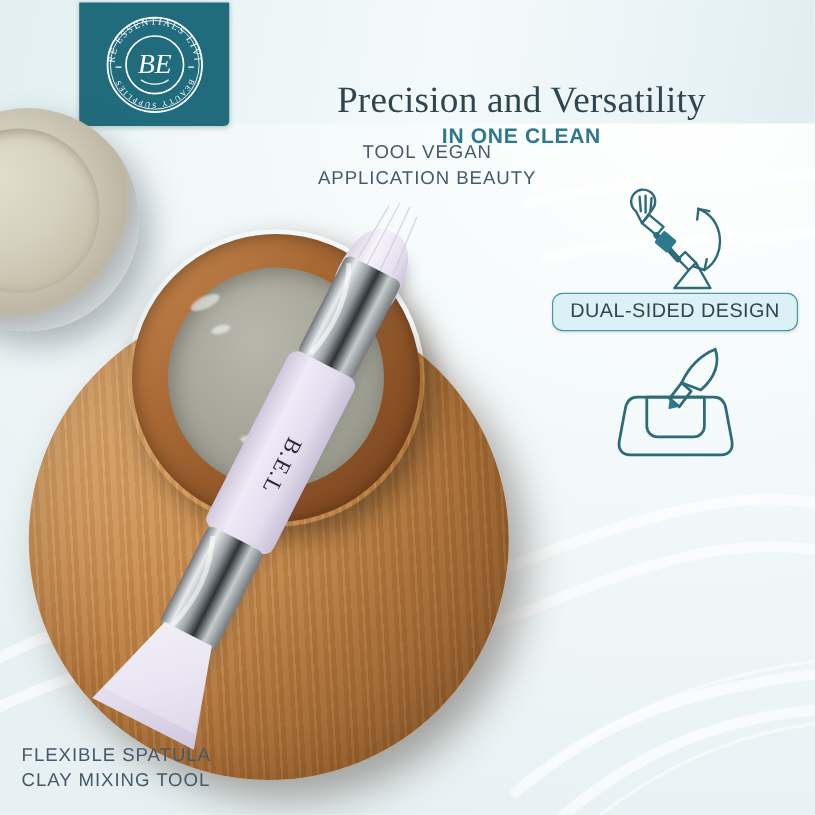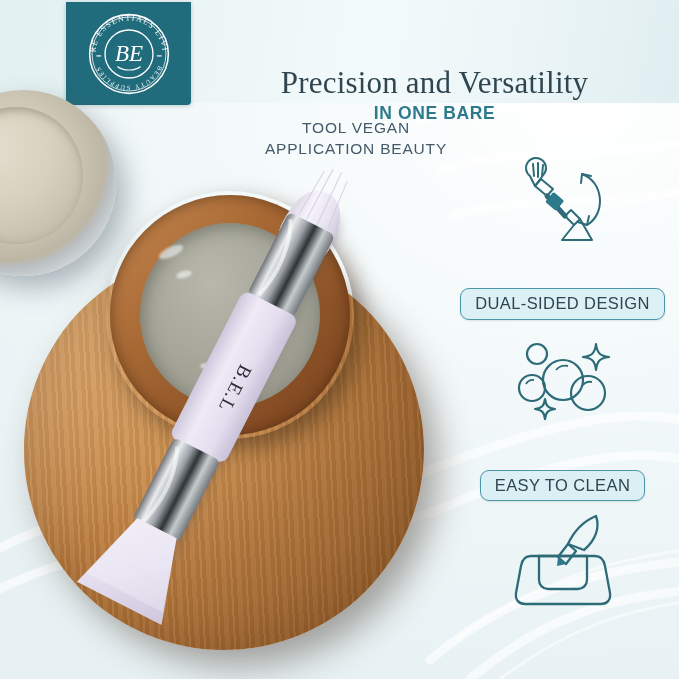--- a/index.html
+++ b/index.html
@@ -83,21 +83,21 @@
   .tool{position:absolute;left:0;top:0;width:470px;height:560px;pointer-events:none;}
 
   
   .cap{position:absolute;color:#44596a;font-size:15.5px;font-weight:500;
     letter-spacing:.8px;line-height:1.35;text-align:center;}
   .cap-top{left:236px;top:118px;width:240px;}
   .cap-bottom{left:18px;top:620px;width:252px;text-align:left;}
 
   
   .features{position:absolute;left:455px;top:152px;width:215px;}
-  .feature{position:relative;margin-bottom:14px;display:flex;flex-direction:column;align-items:center;gap:44px;}
+  .feature{position:relative;margin-bottom:14px;display:flex;flex-direction:column;align-items:center;}
   .feature-icon{height:92px;display:flex;align-items:center;justify-content:center;}
   .pill{border:1.3px solid #4c95a6;background:rgba(215,239,244,.85);
     border-radius:9px;padding:6px 14px 7px;color:#2f4550;font-size:16.5px;
     letter-spacing:.4px;white-space:nowrap;line-height:1;
     box-shadow:0 1px 2px rgba(90,130,140,.18);}
 </style>
 </head>
 <body>
 
 <div id="stage">
@@ -122,21 +122,21 @@
     <g fill="none" stroke="#ffffff" stroke-opacity=".5" stroke-width="3">
       <path d="M455 640 C 530 585, 600 560, 700 548"></path>
       <path d="M500 679 C 565 630, 625 608, 700 600"></path>
       <path d="M600 210 C 640 200, 665 196, 690 192"></path>
     </g>
   </svg>
 
   <div class="header">
     <div class="header-inner">
       <div class="title">Precision and Versatility</div>
-      <div class="subtitle">IN ONE BARE</div>
+      <div class="subtitle">IN ONE CLEAN</div>
     </div>
   </div>
 
   <div class="logo-tile">
     <svg class="logo-mark" viewBox="0 0 100 100">
       <defs>
         <path id="arcTop" d="M 50 50 m -35 0 a 35 35 0 1 1 70 0" fill="none"></path>
         <path id="arcBot" d="M 50 50 m 33 0 a 33 33 0 1 1 -66 0" fill="none"></path>
       </defs>
       <circle cx="50" cy="50" r="41" fill="none" stroke="#ffffff" stroke-width="1.6"></circle>
@@ -233,20 +233,24 @@
         <path d="M213 452 L 257 452 L 283 536 L 188 536 Z" fill="url(#spatG)"></path>
         <path d="M213 452 L 257 452 L 278 524 L 193 524 Z" fill="#ffffff" opacity=".25"></path>
       </g>
     </svg>
   </div>
 
   <div class="cap cap-top">
     <div>TOOL VEGAN</div>
     <div>APPLICATION BEAUTY</div>
   </div>
+  <div class="cap cap-bottom">
+    <div>FLEXIBLE SPATULA</div>
+    <div>CLAY MIXING TOOL</div>
+  </div>
 
   <div class="features">
 
     <div class="feature">
       <div class="feature-icon">
         <svg width="118" height="92" viewBox="0 0 118 92">
           <g stroke="#2d6b78" stroke-width="2" fill="none" stroke-linecap="round" stroke-linejoin="round">
             <path d="M26 24 a10 10 0 1 1 14 -2 l-9 12 z"></path>
             <path d="M29 12 L30 24 M34 11 L34 25 M39 13 L38 24"></path>
             <path d="M31 34 L43 44 L49 37 L37 27 Z"></path>
@@ -258,40 +262,20 @@
           <g stroke="#2d6b78" stroke-width="2" fill="none" stroke-linecap="round">
             <path d="M78 22 C 100 30, 102 62, 83 73"></path>
             <path d="M78 22 l9 2 M78 22 l-1 9"></path>
             <path d="M83 73 l-9 -3 M83 73 l2 -9"></path>
           </g>
         </svg>
       </div>
       <div class="pill">DUAL-SIDED DESIGN</div>
     </div>
 
-    <div class="feature">
-      <div class="feature-icon">
-        <svg width="118" height="88" viewBox="0 0 118 88">
-          <g stroke="#2d6b78" stroke-width="2.2" fill="none">
-            <circle cx="33" cy="18" r="10"></circle>
-            <circle cx="59" cy="44" r="20"></circle>
-            <circle cx="28" cy="52" r="13"></circle>
-            <circle cx="84" cy="57" r="17"></circle>
-            <path d="M52 34 a12 12 0 0 1 12 -4" stroke-width="1.8"></path>
-            <path d="M22 48 a8 8 0 0 1 8 -4" stroke-width="1.8"></path>
-            <path d="M78 50 a10 10 0 0 1 10 -4" stroke-width="1.8"></path>
-          </g>
-          <g fill="none" stroke="#2d6b78" stroke-width="2.2" stroke-linejoin="round">
-            <path d="M92 8 C 93 17, 96 20, 105 21 C 96 22, 93 25, 92 34 C 91 25, 88 22, 79 21 C 88 20, 91 17, 92 8 Z"></path>
-            <path d="M41 63 C 42 70, 44 72, 51 73 C 44 74, 42 76, 41 83 C 40 76, 38 74, 31 73 C 38 72, 40 70, 41 63 Z"></path>
-          </g>
-        </svg>
-      </div>
-      <div class="pill">EASY TO CLEAN</div>
-    </div>
 
     <div class="feature">
       <div class="feature-icon">
         <svg width="118" height="96" viewBox="0 0 118 96">
           <g stroke="#2d6b78" stroke-width="2.3" fill="none" stroke-linejoin="round" stroke-linecap="round">
             <path d="M27 43 L91 43 C 97 43, 100 47, 101 53 L 106 80 C 107 87, 103 91, 97 91
                      L 21 91 C 15 91, 11 87, 12 80 L 17 53 C 18 47, 21 43, 27 43 Z"></path>
             <path d="M35 43 L83 43 L83 67 C 83 72, 79 76, 74 76 L 44 76 C 39 76, 35 72, 35 67 Z"></path>
             <path d="M54 44 L64 31 L72 38 L62 51 Z"></path>
             <path d="M64 31 C 70 18, 80 8, 92 3 C 96 14, 92 27, 80 37 Z"></path>

